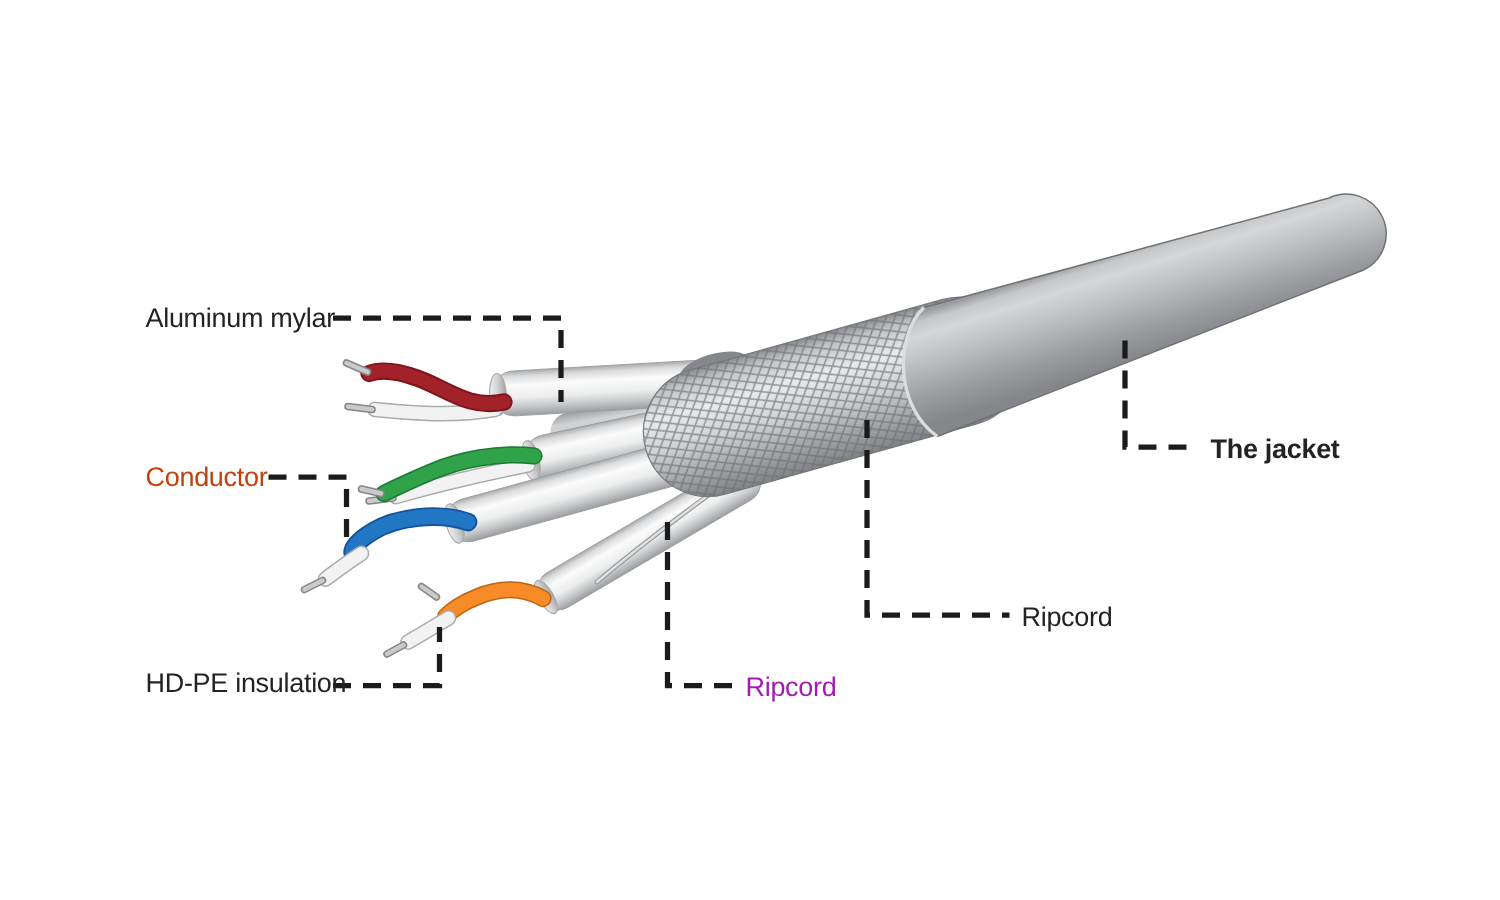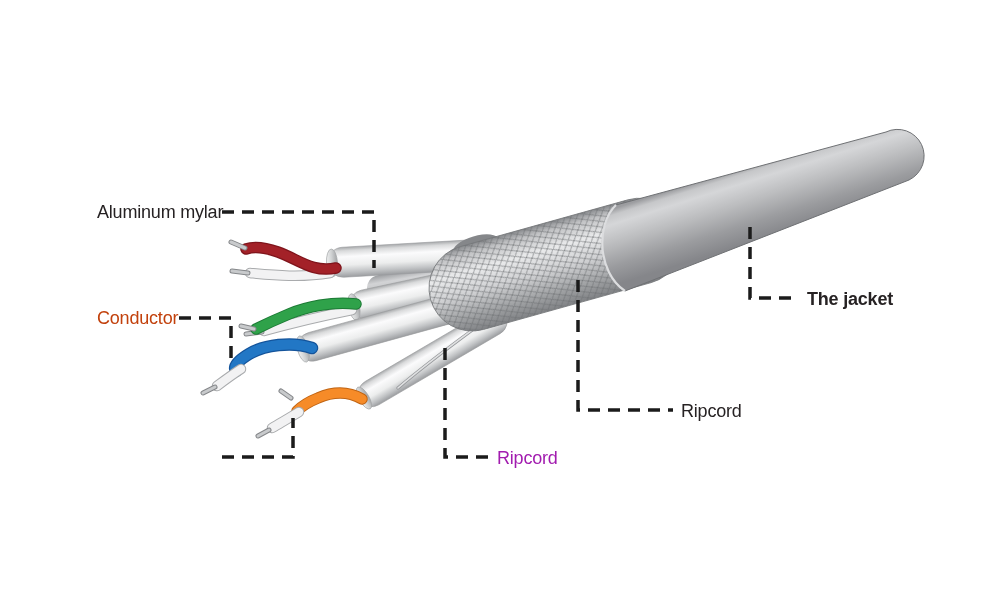--- a/index.html
+++ b/index.html
@@ -149,16 +149,17 @@
       <path d="M 179,318 L 231,318 L 231,361" stroke="#1b1b1b"></path>
       <path d="M 222,457 L 293,457 L 293,418" stroke="#1b1b1b"></path>
       <path d="M 445,348 L 445,457 L 491,457" stroke="#1b1b1b"></path>
       <path d="M 578,280 L 578,410 L 673,410" stroke="#1b1b1b"></path>
       <path d="M 750,227 L 750,298 L 797,298" stroke="#1b1b1b"></path>
     </g>
   </svg>
 
   <div class="label" id="lbl-aluminum" style="color: rgb(38, 34, 35);">Aluminum mylar</div>
   <div class="label" id="lbl-conductor" style="color: #c2410c;">Conductor</div>
+  <div class="label" id="lbl-hdpe" style="color: rgb(38, 34, 35);">HD-PE insulation</div>
   <div class="label" id="lbl-ripcord" style="color: #a21caf;">Ripcord</div>
   <div class="label" id="lbl-braiding" style="color: rgb(38, 34, 35);">Ripcord</div>
   <div class="label" id="lbl-jacket" style="color: rgb(38, 34, 35); font-weight: bold;">The jacket</div>
 </div>
 
 </body></html>

